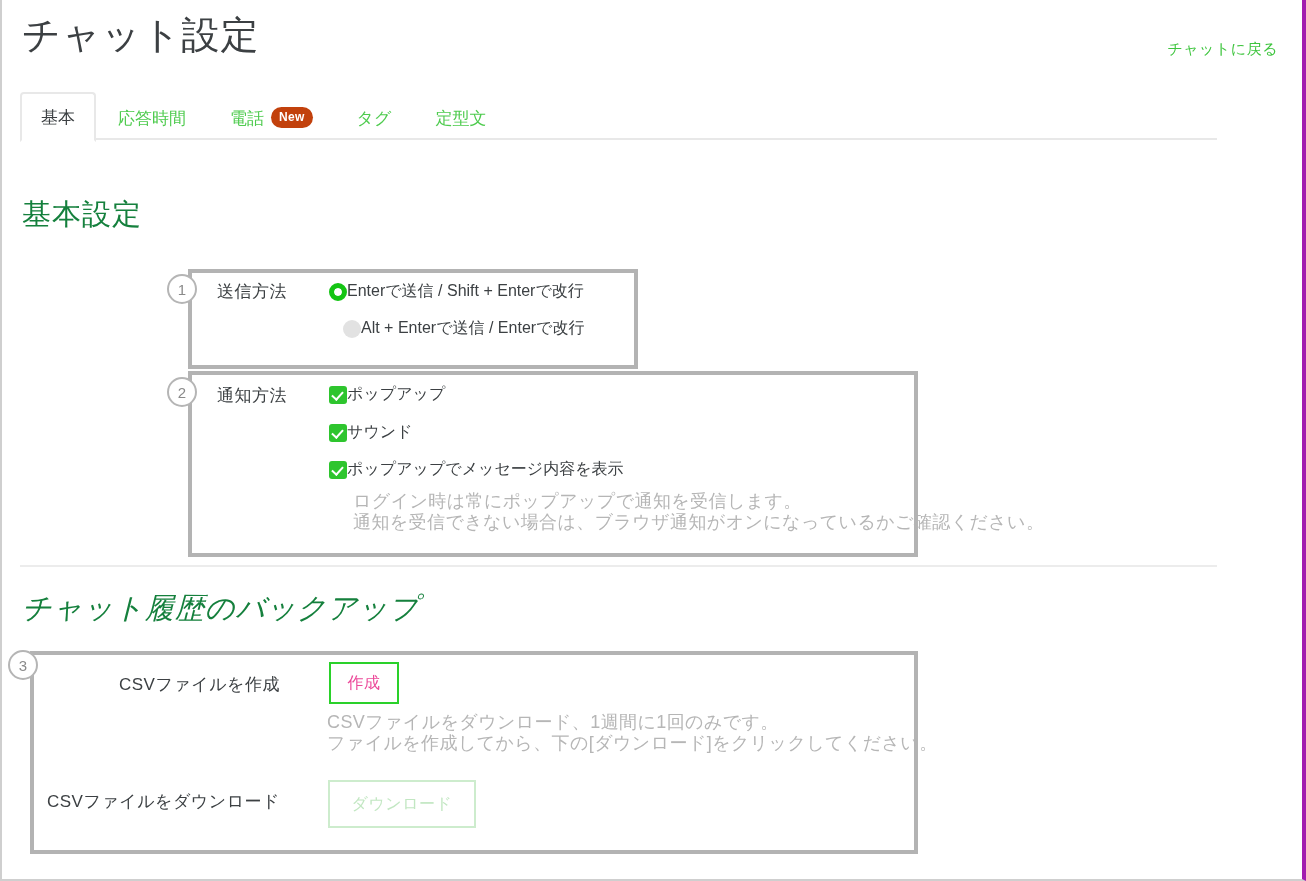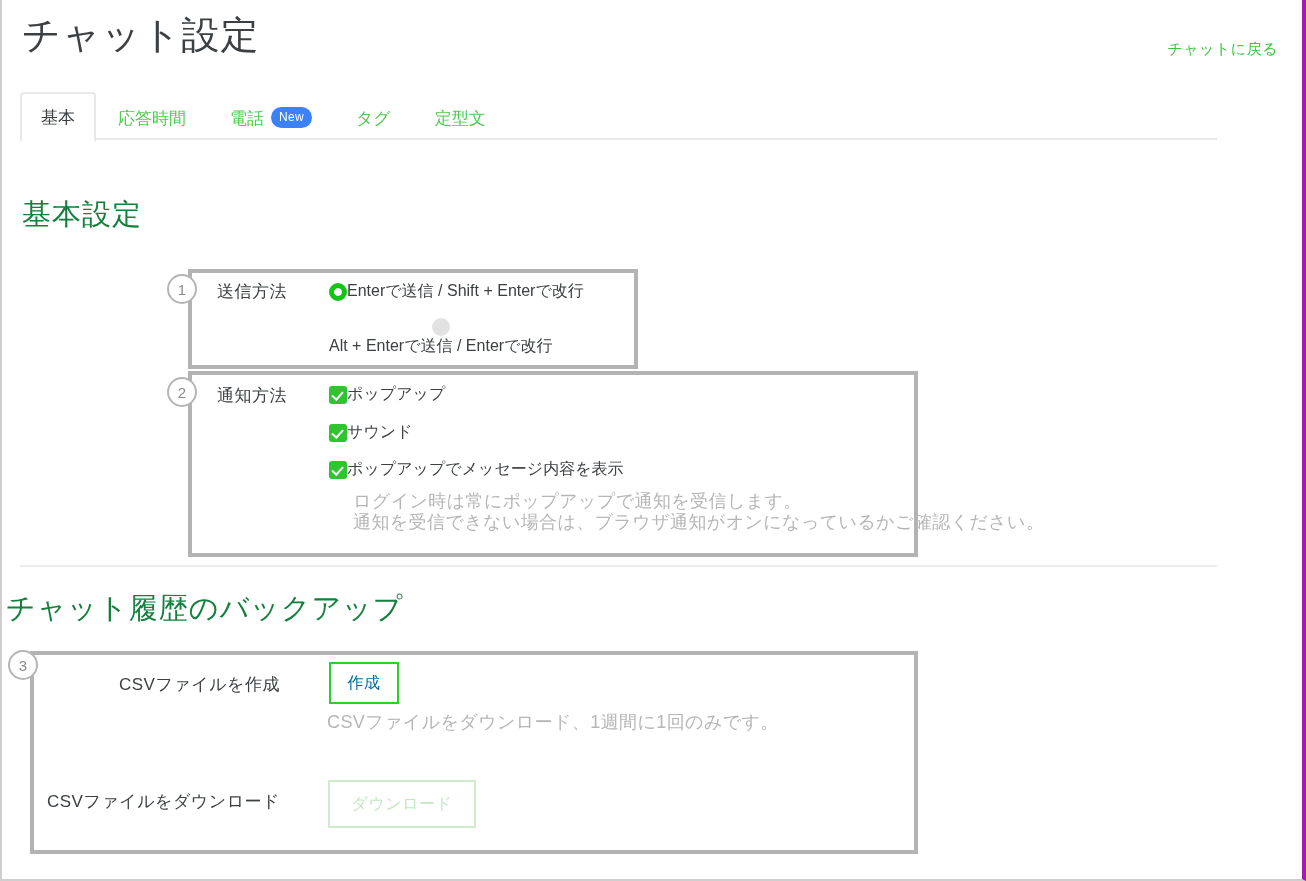--- a/index.html
+++ b/index.html
@@ -82,43 +82,43 @@
     background: #ffffff;
     border: 2px solid #e8e8e8;
     border-bottom: 2px solid #ffffff;
     border-radius: 4px 4px 0 0;
     height: 50px;
     margin-bottom: -2px;
     padding: 0 19px;
   }
   .badge-new {
     display: inline-block;
-    background: #3b82f6;
+    background: #c2410c;
     color: #ffffff;
     font-size: 12px;
-    font-weight: normal;
+    font-weight: bold;
     line-height: 1;
     padding: 4px 8px 5px 8px;
     border-radius: 11px;
     letter-spacing: 0.3px;
     position: relative;
     top: -1px;
   }
 
   
   .section-heading {
     position: absolute;
     font-size: 29px;
     font-weight: 400;
     color: #15803d;
     letter-spacing: 1px;
     line-height: 1;
   }
   #heading-basic { left: 20px; top: 200px; }
-  #heading-backup { left: 4px; top: 594px; }
+  #heading-backup { left: 20px; top: 594px; font-style: italic; }
 
   .divider {
     position: absolute;
     left: 18px;
     top: 565px;
     width: 1197px;
     height: 2px;
     background: #ececec;
   }
 
@@ -181,21 +181,21 @@
     box-sizing: border-box;
     flex: 0 0 auto;
     background: #e2e2e2;
   }
   .radio.checked {
     background: #14c414;
     border: 5px solid #14c414;
     box-shadow: inset 0 0 0 4px #ffffff;
   }
   #radio-row-1 { left: 327px; top: 281px; }
-  #radio-row-2 { left: 327px; top: 318px; flex-direction: column; }
+  #radio-row-2 { left: 341px; top: 318px; }
 
   
   .checkbox {
     width: 18px;
     height: 18px;
     border-radius: 3px;
     background: #2ec52e;
     flex: 0 0 auto;
     position: relative;
   }
@@ -235,21 +235,21 @@
     background: #ffffff;
     box-sizing: border-box;
     font-size: 16px;
     letter-spacing: 0.5px;
     cursor: pointer;
   }
   #btn-create {
     left: 327px; top: 662px;
     width: 70px; height: 42px;
     border: 2px solid #2ad12a;
-    color: #0369a1;
+    color: #ec4899;
   }
   #btn-download {
     left: 326px; top: 780px;
     width: 148px; height: 48px;
     border: 2px solid #cdeccd;
     color: #c2e7c2;
     cursor: default;
   }
 </style>
 </head>
@@ -321,20 +321,21 @@
 
   <div class="divider"></div>
 
   <div class="section-heading" id="heading-backup">チャット履歴のバックアップ</div>
 
   <div class="field-label" id="label-create">CSVファイルを作成</div>
   <div class="btn" id="btn-create">作成</div>
 
   <div class="help" id="help-csv">
     <div>CSVファイルをダウンロード、1週間に1回のみです。</div>
+    <div>ファイルを作成してから、下の[ダウンロード]をクリックしてください。</div>
   </div>
 
   <div class="field-label" id="label-download">CSVファイルをダウンロード</div>
   <div class="btn" id="btn-download">ダウンロード</div>
 
   <div class="hl-box" id="box-3"></div>
   <div class="num-circle" id="num-3">3</div>
 
 </div>
 

